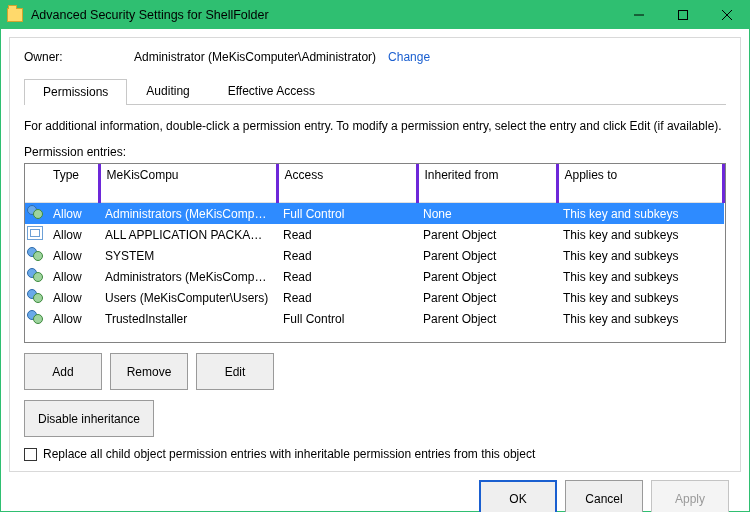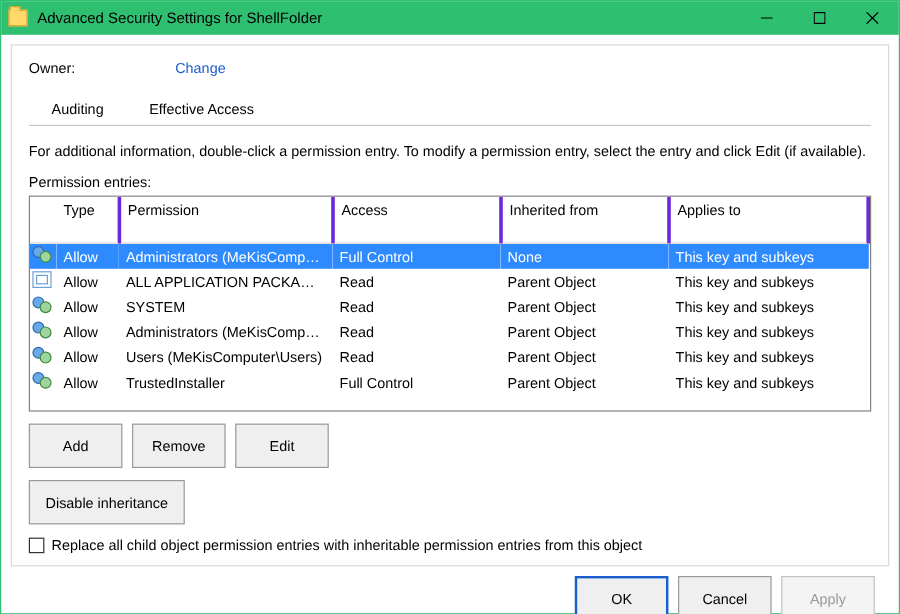--- a/index.html
+++ b/index.html
@@ -203,38 +203,40 @@
           <line x1="10" y1="0" x2="0" y2="10" stroke="#000" stroke-width="1"></line>
         </svg>
     </span>
   </div>
 
   <div class="client">
     <div class="panel">
 
       <div class="owner-row">
         <span class="label">Owner:</span>
+        <span class="value">Administrator (MeKisComputer\Administrator)</span>
         <span class="change">Change</span>
       </div>
 
       <div class="tabs">
+        <div class="tab active">Permissions</div>
         <div class="tab">Auditing</div>
         <div class="tab">Effective Access</div>
       </div>
 
       <div class="info-text">For additional information, double-click a permission entry. To modify a permission entry, select the entry and click Edit (if available).</div>
       <div class="entries-label">Permission entries:</div>
 
       <div class="grid-wrap">
         <table class="perm">
           <thead>
             <tr>
               <th class="icon-col"></th>
               <th>Type</th>
-              <th>Permission</th>
+              <th>MeKisCompu</th>
               <th>Access</th>
               <th>Inherited from</th>
               <th>Applies to</th>
             </tr>
           </thead>
           <tbody id="perm-body">
               <tr class="row selected">
                 <td class="icon-col"><span class="principal-icon users"></span></td>
                 <td>Allow</td>
                 <td>Administrators (MeKisCompu…</td>

